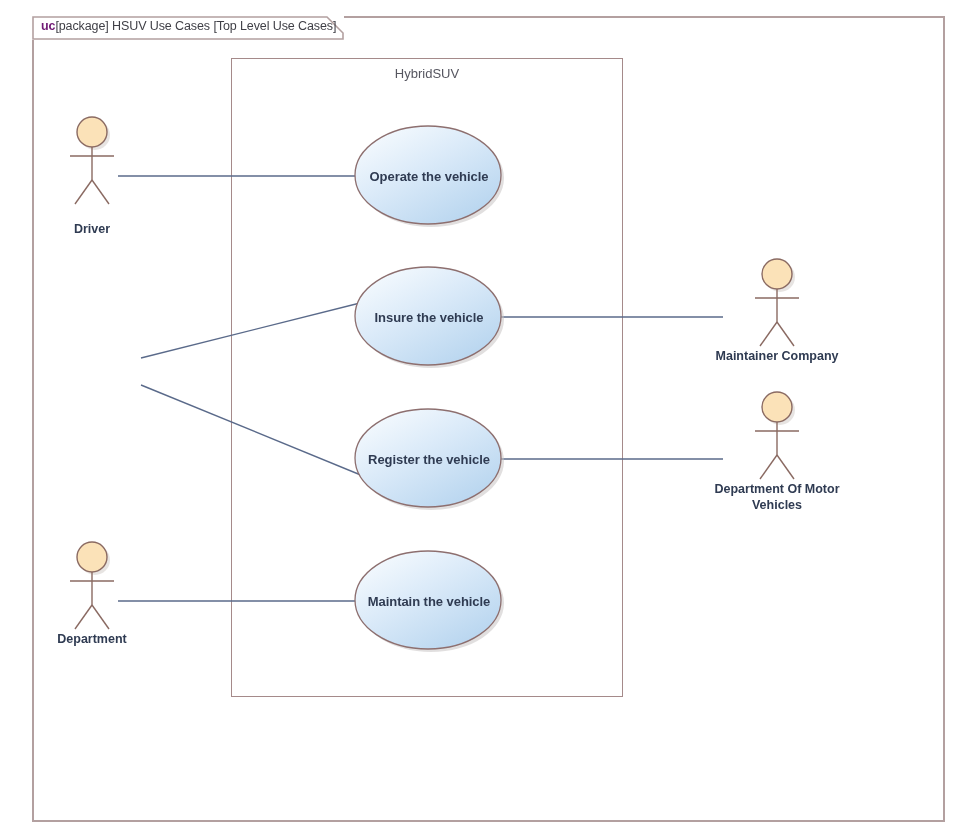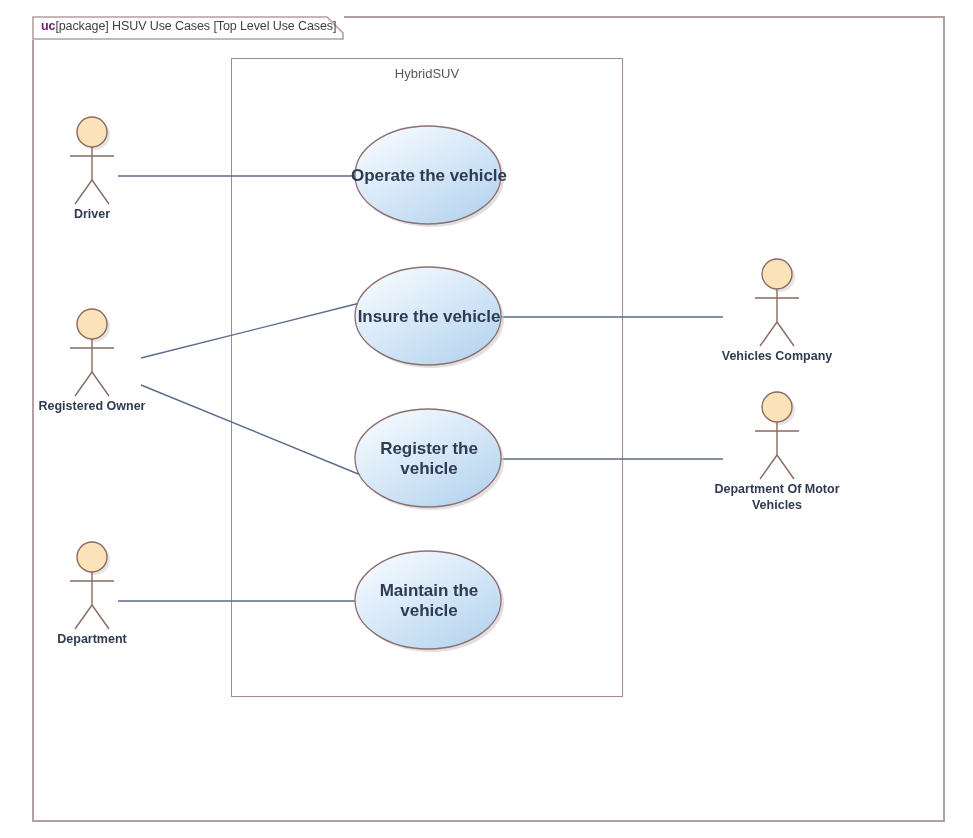--- a/index.html
+++ b/index.html
@@ -110,21 +110,21 @@
   }
   .usecase .uc-label {
     position: absolute;
     left: 0;
     top: 0;
     width: 100%;
     height: 100%;
     display: flex;
     align-items: center;
     justify-content: center;
-    font-size: 17px;
+    font-size: 13px;
     font-weight: bold;
     color: #2f3b52;
     text-align: center;
     letter-spacing: -0.05px;
     pointer-events: none;
   }
   
   .actor {
     position: absolute;
     z-index: 4;
@@ -231,34 +231,23 @@
 
   <div class="actor" style="left:52px; top:110px; width:80px; height:120px;">
     <svg width="80" height="96" viewBox="0 0 80 96">
       <ellipse cx="43" cy="25" rx="15" ry="15" fill="#cfc9c6" opacity="0.5"></ellipse>
       <circle cx="40" cy="22" r="15" fill="#fbe2b8" stroke="#8a6a62" stroke-width="1.4"></circle>
       <line x1="40" y1="37" x2="40" y2="70" stroke="#8a6a62" stroke-width="1.4"></line>
       <line x1="18" y1="46" x2="62" y2="46" stroke="#8a6a62" stroke-width="1.4"></line>
       <line x1="40" y1="70" x2="23" y2="94" stroke="#8a6a62" stroke-width="1.4"></line>
       <line x1="40" y1="70" x2="57" y2="94" stroke="#8a6a62" stroke-width="1.4"></line>
     </svg>
-    <div class="actor-label" style="left:40px;">Driver</div>
-  </div>
-
-  <div class="actor" style="left:52px; top:302px; width:80px; height:120px;">
-    <svg width="80" height="96" viewBox="0 0 80 96">
-      <ellipse cx="43" cy="25" rx="15" ry="15" fill="#cfc9c6" opacity="0.5"></ellipse>
-      <circle cx="40" cy="22" r="15" fill="#fbe2b8" stroke="#8a6a62" stroke-width="1.4"></circle>
-      <line x1="40" y1="37" x2="40" y2="70" stroke="#8a6a62" stroke-width="1.4"></line>
-      <line x1="18" y1="46" x2="62" y2="46" stroke="#8a6a62" stroke-width="1.4"></line>
-      <line x1="40" y1="70" x2="23" y2="94" stroke="#8a6a62" stroke-width="1.4"></line>
-      <line x1="40" y1="70" x2="57" y2="94" stroke="#8a6a62" stroke-width="1.4"></line>
-    </svg>
-    <div class="actor-label" style="left:40px;">Registered Owner</div>
-  </div>
+    <div class="actor-label" style="left:40px;margin-top:15px;">Driver</div>
+  </div>
+
 
   <div class="actor" style="left:52px; top:535px; width:80px; height:120px;">
     <svg width="80" height="96" viewBox="0 0 80 96">
       <ellipse cx="43" cy="25" rx="15" ry="15" fill="#cfc9c6" opacity="0.5"></ellipse>
       <circle cx="40" cy="22" r="15" fill="#fbe2b8" stroke="#8a6a62" stroke-width="1.4"></circle>
       <line x1="40" y1="37" x2="40" y2="70" stroke="#8a6a62" stroke-width="1.4"></line>
       <line x1="18" y1="46" x2="62" y2="46" stroke="#8a6a62" stroke-width="1.4"></line>
       <line x1="40" y1="70" x2="23" y2="94" stroke="#8a6a62" stroke-width="1.4"></line>
       <line x1="40" y1="70" x2="57" y2="94" stroke="#8a6a62" stroke-width="1.4"></line>
     </svg>
@@ -267,21 +256,21 @@
 
   <div class="actor" style="left:737px; top:252px; width:80px; height:120px;">
     <svg width="80" height="96" viewBox="0 0 80 96">
       <ellipse cx="43" cy="25" rx="15" ry="15" fill="#cfc9c6" opacity="0.5"></ellipse>
       <circle cx="40" cy="22" r="15" fill="#fbe2b8" stroke="#8a6a62" stroke-width="1.4"></circle>
       <line x1="40" y1="37" x2="40" y2="70" stroke="#8a6a62" stroke-width="1.4"></line>
       <line x1="18" y1="46" x2="62" y2="46" stroke="#8a6a62" stroke-width="1.4"></line>
       <line x1="40" y1="70" x2="23" y2="94" stroke="#8a6a62" stroke-width="1.4"></line>
       <line x1="40" y1="70" x2="57" y2="94" stroke="#8a6a62" stroke-width="1.4"></line>
     </svg>
-    <div class="actor-label" style="left:40px;">Vehicles Company</div>
+    <div class="actor-label" style="left:40px;">Maintainer Company</div>
   </div>
 
   <div class="actor" style="left:737px; top:385px; width:80px; height:135px;">
     <svg width="80" height="96" viewBox="0 0 80 96">
       <ellipse cx="43" cy="25" rx="15" ry="15" fill="#cfc9c6" opacity="0.5"></ellipse>
       <circle cx="40" cy="22" r="15" fill="#fbe2b8" stroke="#8a6a62" stroke-width="1.4"></circle>
       <line x1="40" y1="37" x2="40" y2="70" stroke="#8a6a62" stroke-width="1.4"></line>
       <line x1="18" y1="46" x2="62" y2="46" stroke="#8a6a62" stroke-width="1.4"></line>
       <line x1="40" y1="70" x2="23" y2="94" stroke="#8a6a62" stroke-width="1.4"></line>
       <line x1="40" y1="70" x2="57" y2="94" stroke="#8a6a62" stroke-width="1.4"></line>

